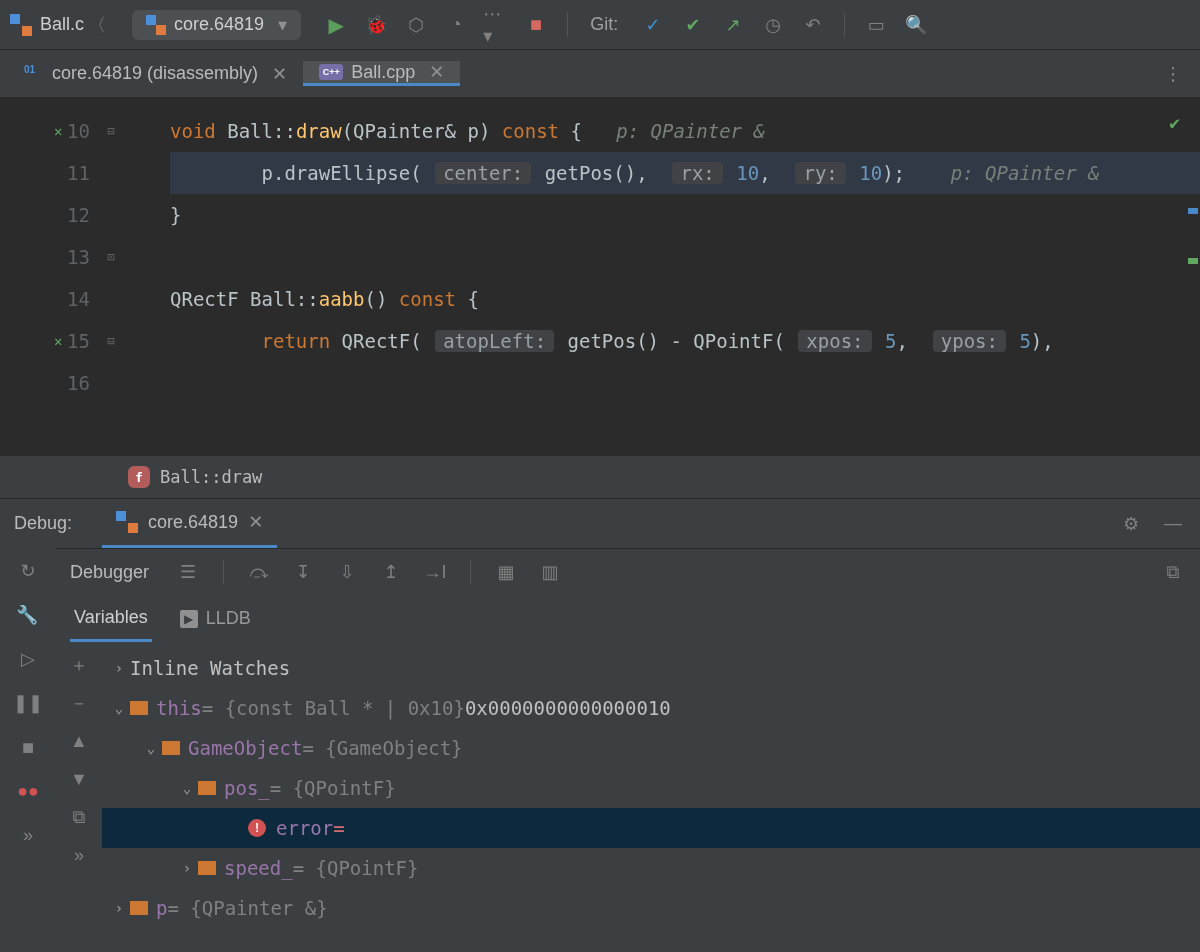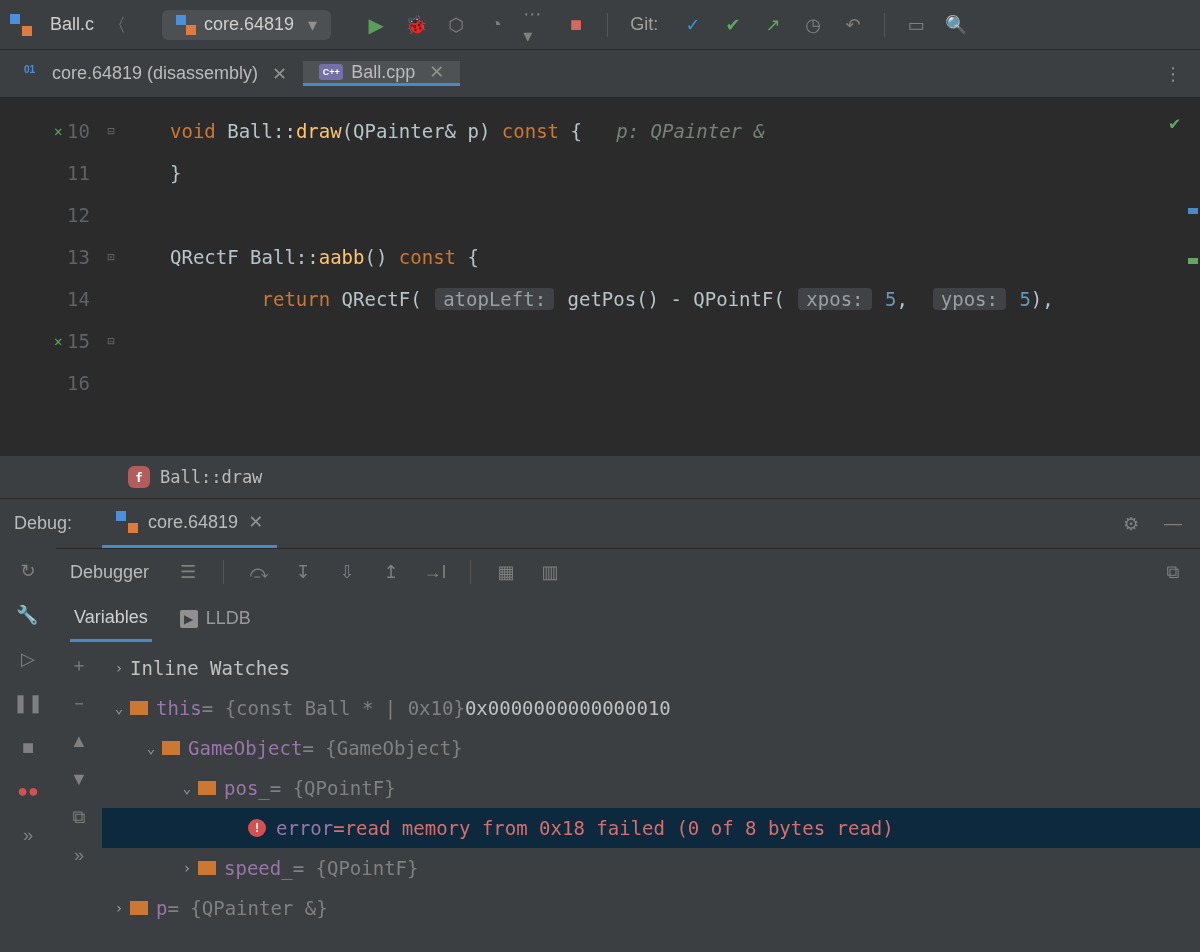--- a/index.html
+++ b/index.html
@@ -1,17 +1,17 @@
 <!DOCTYPE html>
 <html><head>
 <meta charset="utf-8">
 <style>
   * { box-sizing: border-box; margin: 0; padding: 0; }
   body { background: #3c3f41; color: #bbbbbb; font-family: -apple-system, BlinkMacSystemFont, "Segoe UI", sans-serif; font-size: 14px; width: 1200px; height: 952px; overflow: hidden; }
-  .toolbar { height: 50px; display: flex; align-items: center; padding: 0 10px; border-bottom: 1px solid #282828; background: #3c3f41; gap: 14px; }
+  .toolbar { height: 50px; display: flex; align-items: center; padding: 0 10px; border-bottom: 1px solid #282828; background: #3c3f41; gap: 4px; }
   .nav-arrow { width: 20px; color: #808080; font-size: 18px; cursor: pointer; }
   .file-label { color: #cfcfcf; font-size: 18px; margin-left: 4px; }
   .file-icon { width: 22px; height: 22px; display: inline-block; position: relative; }
   .file-icon::before { content: ""; position: absolute; left: 0; top: 0; width: 10px; height: 10px; background: #4e8fd9; }
   .file-icon::after { content: ""; position: absolute; right: 0; bottom: 0; width: 10px; height: 10px; background: #e07b3f; }
   .run-config { display: flex; align-items: center; gap: 8px; background: #4c5052; border-radius: 6px; padding: 4px 14px; margin-left: 20px; cursor: pointer; font-size: 18px; color: #cfcfcf; }
   .run-config .file-icon { width: 20px; height: 20px; }
   .chev { color: #909090; margin-left: 6px; }
   .tb-icons { display: flex; align-items: center; gap: 14px; margin-left: 18px; }
   .tb-icon { width: 26px; height: 26px; display: flex; align-items: center; justify-content: center; cursor: pointer; color: #808080; font-size: 18px; }
@@ -142,20 +142,21 @@
     <div class="gutter-row"><span>11</span></div>
     <div class="gutter-row"><span>12</span></div>
     <div class="gutter-row"><span>13</span><span class="fold-icon">⊡</span></div>
     <div class="gutter-row"><span>14</span></div>
     <div class="gutter-row"><span>15</span><span class="x-icon">✕</span><span class="fold-icon">⊟</span></div>
     <div class="gutter-row"><span>16</span></div>
   </div>
 
   <div class="code">
     <div class="code-row"><span class="kw">void</span> <span class="id">Ball</span><span class="id">::</span><span class="fn">draw</span><span class="id">(QPainter&amp; p)</span> <span class="kw">const</span><span class="id"> {</span><span class="inlay">   p: QPainter &amp;</span></div>
+    <div class="code-row hl-row"><span>        </span><span class="id">p.drawEllipse(</span> <span class="hint">center:</span><span class="id"> getPos(),</span>  <span class="hint">rx:</span><span class="num"> 10</span><span class="id">,</span>  <span class="hint">ry:</span><span class="num"> 10</span><span class="id">);</span><span class="inlay">    p: QPainter &amp;</span></div>
     <div class="code-row"><span class="id">}</span></div>
     <div class="code-row"></div>
     <div class="code-row"><span class="id">QRectF Ball</span><span class="id">::</span><span class="fn">aabb</span><span class="id">()</span> <span class="kw">const</span><span class="id"> {</span></div>
     <div class="code-row"><span>        </span><span class="kw">return</span><span class="id"> QRectF(</span> <span class="hint">atopLeft:</span><span class="id"> getPos() - QPointF(</span> <span class="hint">xpos:</span><span class="num"> 5</span><span class="id">,</span>  <span class="hint">ypos:</span><span class="num"> 5</span><span class="id">),</span></div>
   </div>
 
   <div class="breadcrumb">
     <span class="badge-f">f</span>
     <span>Ball::draw</span>
   </div>
@@ -242,21 +243,20 @@
           <div class="tree-row indent2">
               <span class="exp">⌄</span>
               <span class="var-ic"></span>
               <span class="varname">pos_</span>
               <span class="grey"> = {QPointF}</span>
             </div>
           <div class="tree-row indent4 sel">
               <span class="err-ic">!</span>
               <span class="varname">error</span>
               <span class="err-txt"> = </span>
-              <span class="err-txt">read memory from 0x18 failed (0 of 8 bytes read)</span>
             </div>
           <div class="tree-row indent2">
               <span class="exp">›</span>
               <span class="var-ic"></span>
               <span class="varname">speed_</span>
               <span class="grey"> = {QPointF}</span>
             </div>
           <div class="tree-row">
               <span class="exp">›</span>
               <span class="var-ic"></span>

